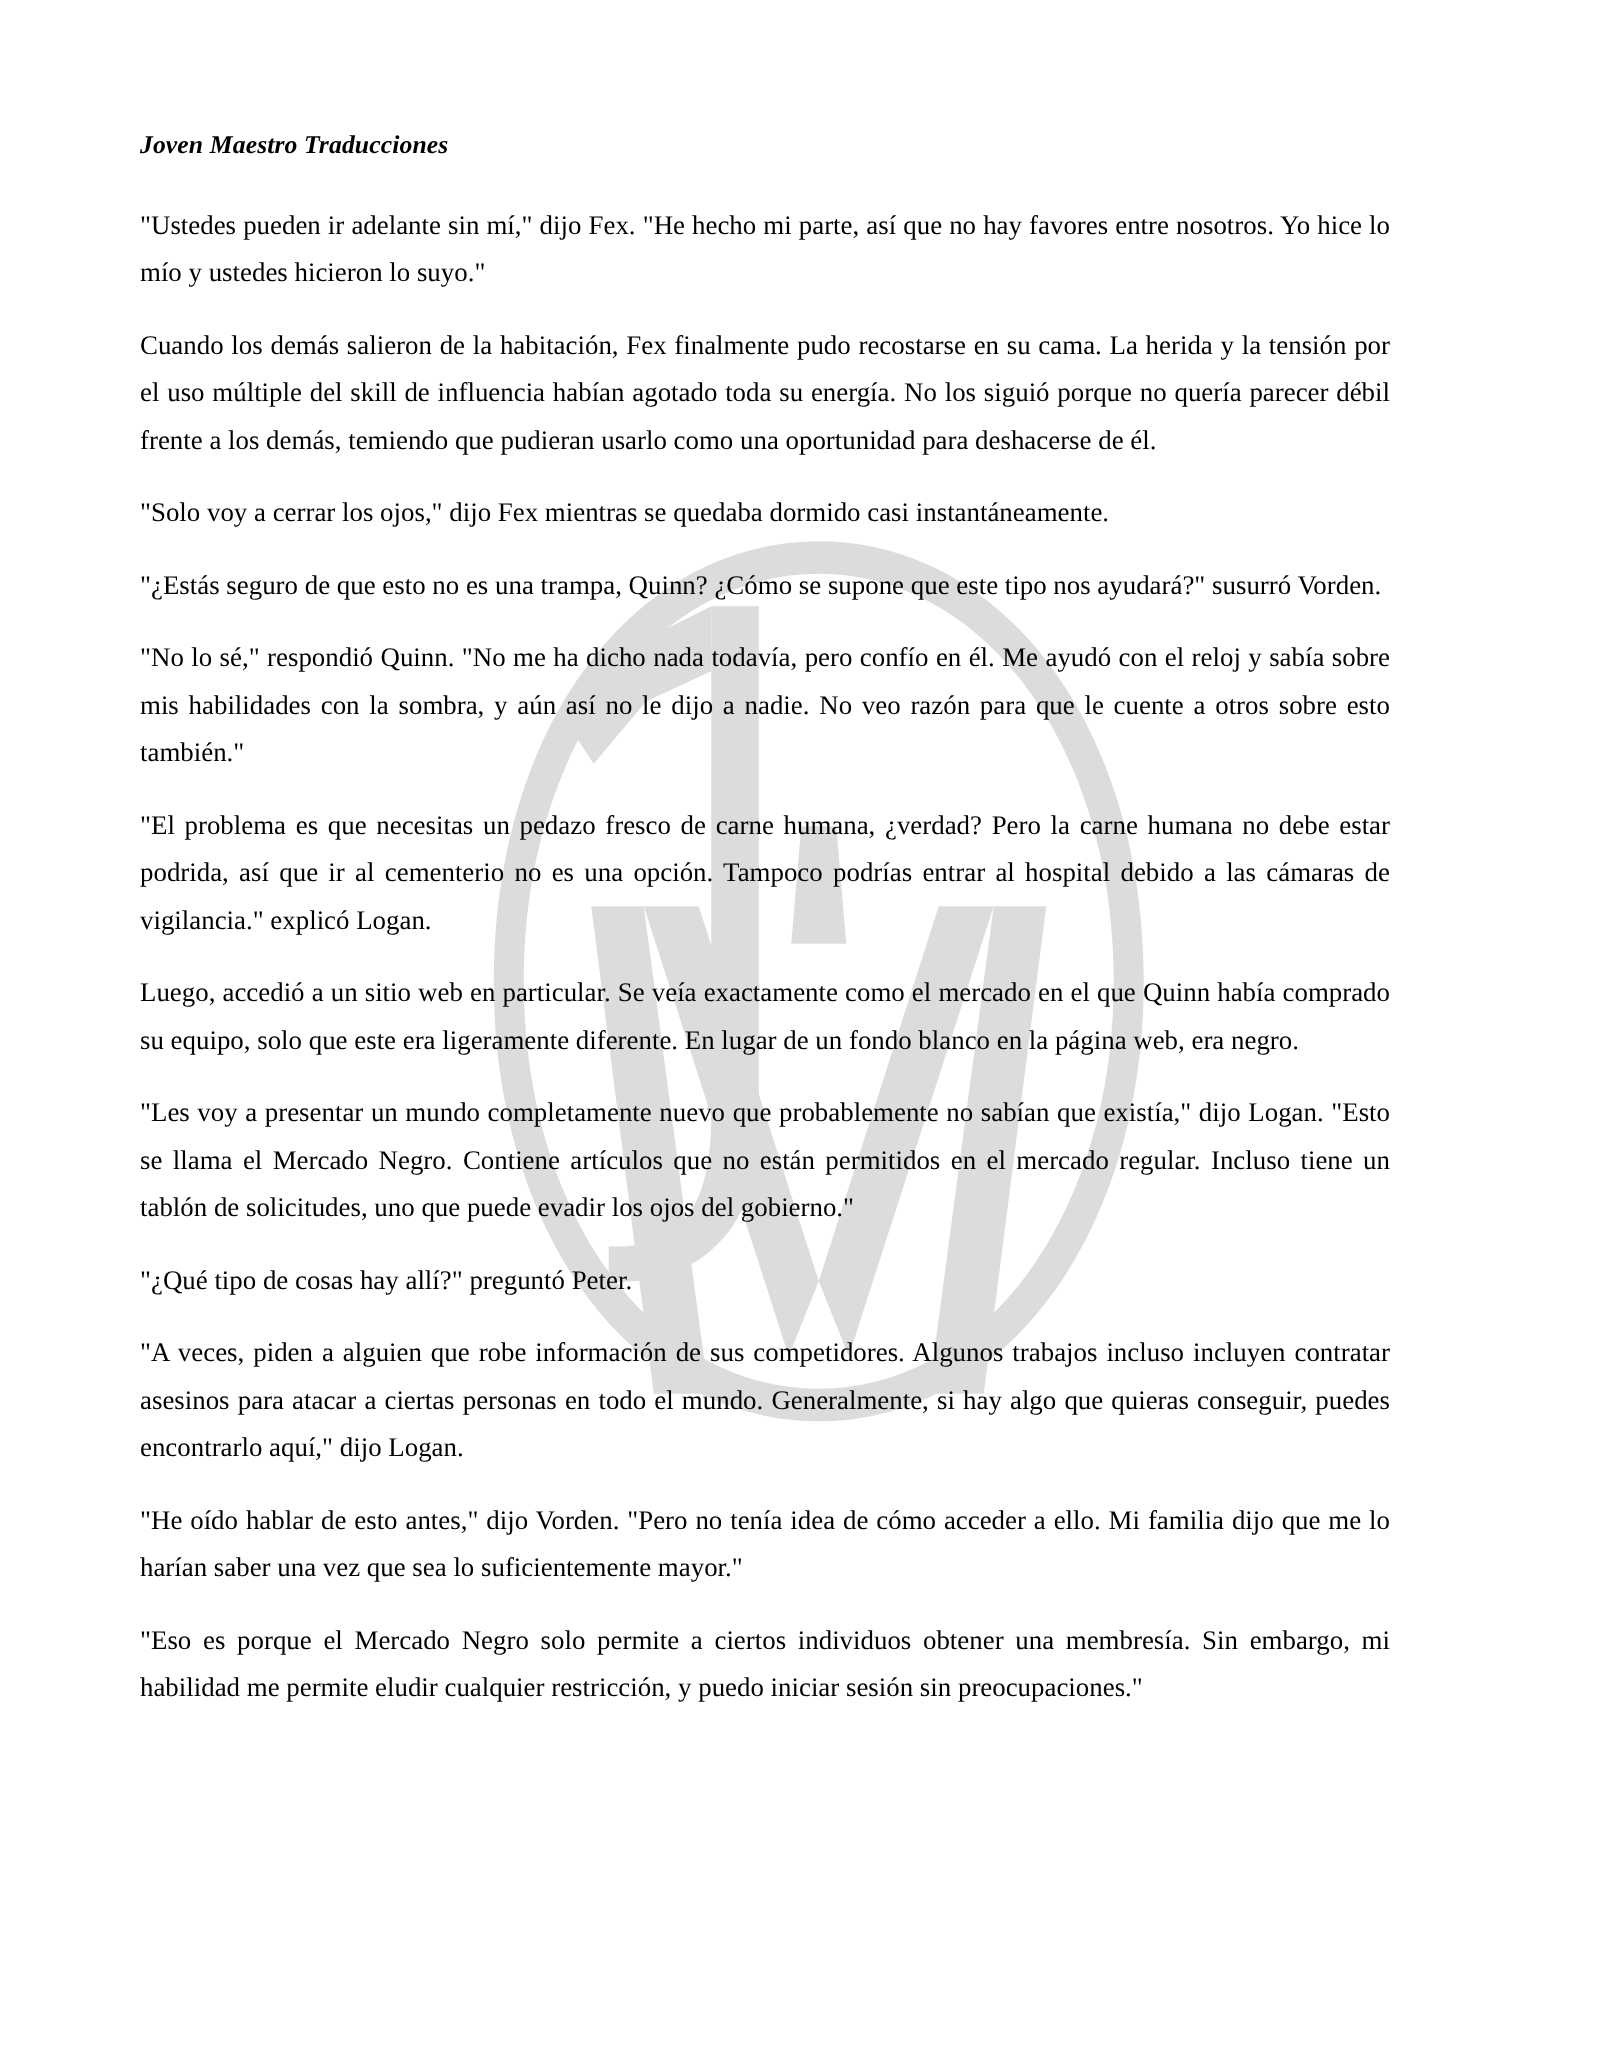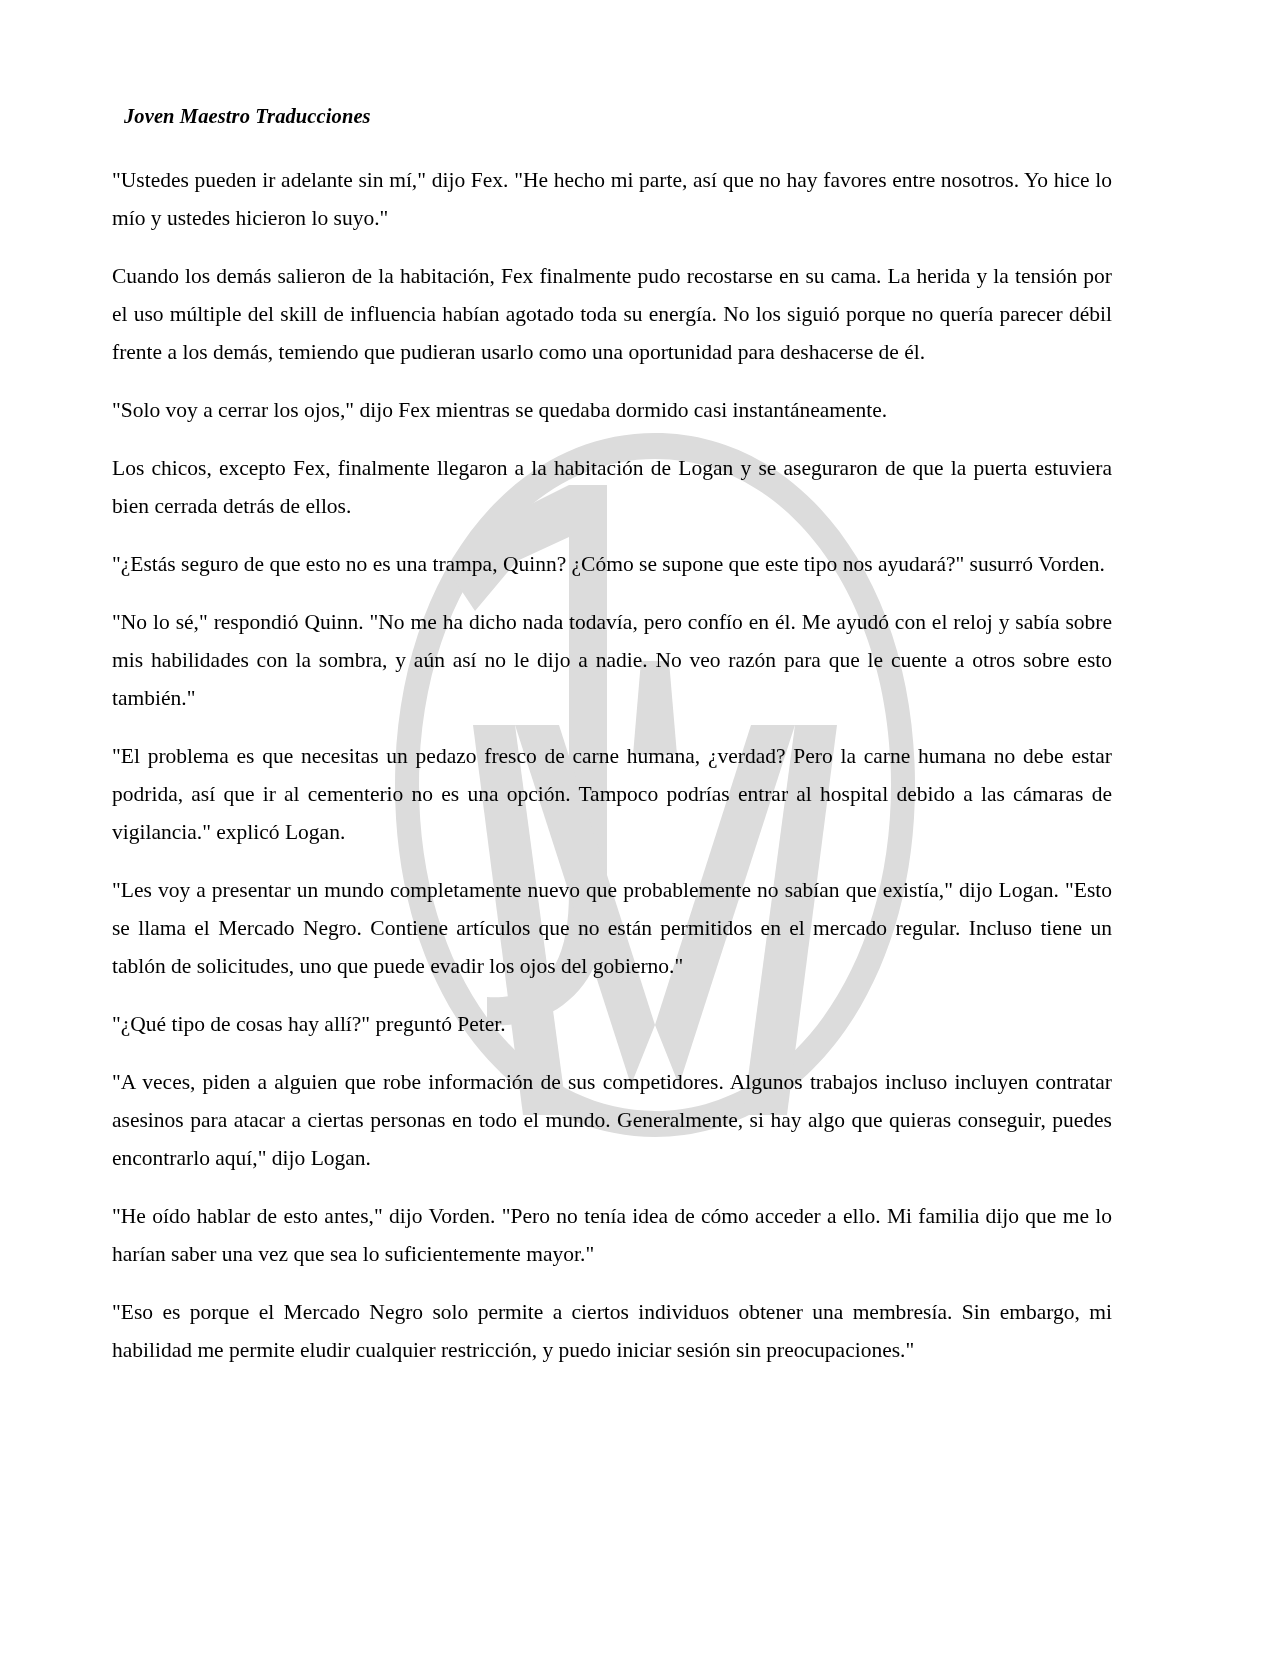--- a/index.html
+++ b/index.html
@@ -46,21 +46,21 @@
     width: 1000px;
     z-index: 2;
   }
 
   .doc-title {
     font-weight: bold;
     font-style: italic;
     font-size: 20.5px;
     line-height: 1.2;
     letter-spacing: 0.1px;
-    margin: 0 0 32px 12px;
+    margin: 0 0 32px 0;
     text-align: left;
   }
 
   p.para {
     margin: 0 0 20px 0;
     font-size: 21.5px;
     line-height: 38px;
     text-align: justify;
     text-justify: inter-word;
     -webkit-hyphens: none;
@@ -134,24 +134,24 @@
     </svg>
   </div>
 
   <div id="content">
 
     <h1 class="doc-title">Joven Maestro Traducciones</h1>
 
     <p class="para">"Ustedes pueden ir adelante sin mí," dijo Fex. "He hecho mi parte, así que no hay favores entre nosotros. Yo hice lo mío y ustedes hicieron lo suyo."</p>
     <p class="para">Cuando los demás salieron de la habitación, Fex finalmente pudo recostarse en su cama. La herida y la tensión por el uso múltiple del skill de influencia habían agotado toda su energía. No los siguió porque no quería parecer débil frente a los demás, temiendo que pudieran usarlo como una oportunidad para deshacerse de él.</p>
     <p class="para">"Solo voy a cerrar los ojos," dijo Fex mientras se quedaba dormido casi instantáneamente.</p>
-    <p class="para">Los chicos, excepto Fex, finalmente llegaron a la habitación de Logan y se aseguraron de que la puerta estuviera bien cerrada detrás de ellos.</p>
     <p class="para">"¿Estás seguro de que esto no es una trampa, Quinn? ¿Cómo se supone que este tipo nos ayudará?" susurró Vorden.</p>
     <p class="para">"No lo sé," respondió Quinn. "No me ha dicho nada todavía, pero confío en él. Me ayudó con el reloj y sabía sobre mis habilidades con la sombra, y aún así no le dijo a nadie. No veo razón para que le cuente a otros sobre esto también."</p>
     <p class="para">"El problema es que necesitas un pedazo fresco de carne humana, ¿verdad? Pero la carne humana no debe estar podrida, así que ir al cementerio no es una opción. Tampoco podrías entrar al hospital debido a las cámaras de vigilancia." explicó Logan.</p>
+    <p class="para">Luego, accedió a un sitio web en particular. Se veía exactamente como el mercado en el que Quinn había comprado su equipo, solo que este era ligeramente diferente. En lugar de un fondo blanco en la página web, era negro.</p>
     <p class="para">"Les voy a presentar un mundo completamente nuevo que probablemente no sabían que existía," dijo Logan. "Esto se llama el Mercado Negro. Contiene artículos que no están permitidos en el mercado regular. Incluso tiene un tablón de solicitudes, uno que puede evadir los ojos del gobierno."</p>
     <p class="para">"¿Qué tipo de cosas hay allí?" preguntó Peter.</p>
     <p class="para">"A veces, piden a alguien que robe información de sus competidores. Algunos trabajos incluso incluyen contratar asesinos para atacar a ciertas personas en todo el mundo. Generalmente, si hay algo que quieras conseguir, puedes encontrarlo aquí," dijo Logan.</p>
     <p class="para">"He oído hablar de esto antes," dijo Vorden. "Pero no tenía idea de cómo acceder a ello. Mi familia dijo que me lo harían saber una vez que sea lo suficientemente mayor."</p>
     <p class="para">"Eso es porque el Mercado Negro solo permite a ciertos individuos obtener una membresía. Sin embargo, mi habilidad me permite eludir cualquier restricción, y puedo iniciar sesión sin preocupaciones."</p>
 
   </div>
 </div>
 
 </body></html>

